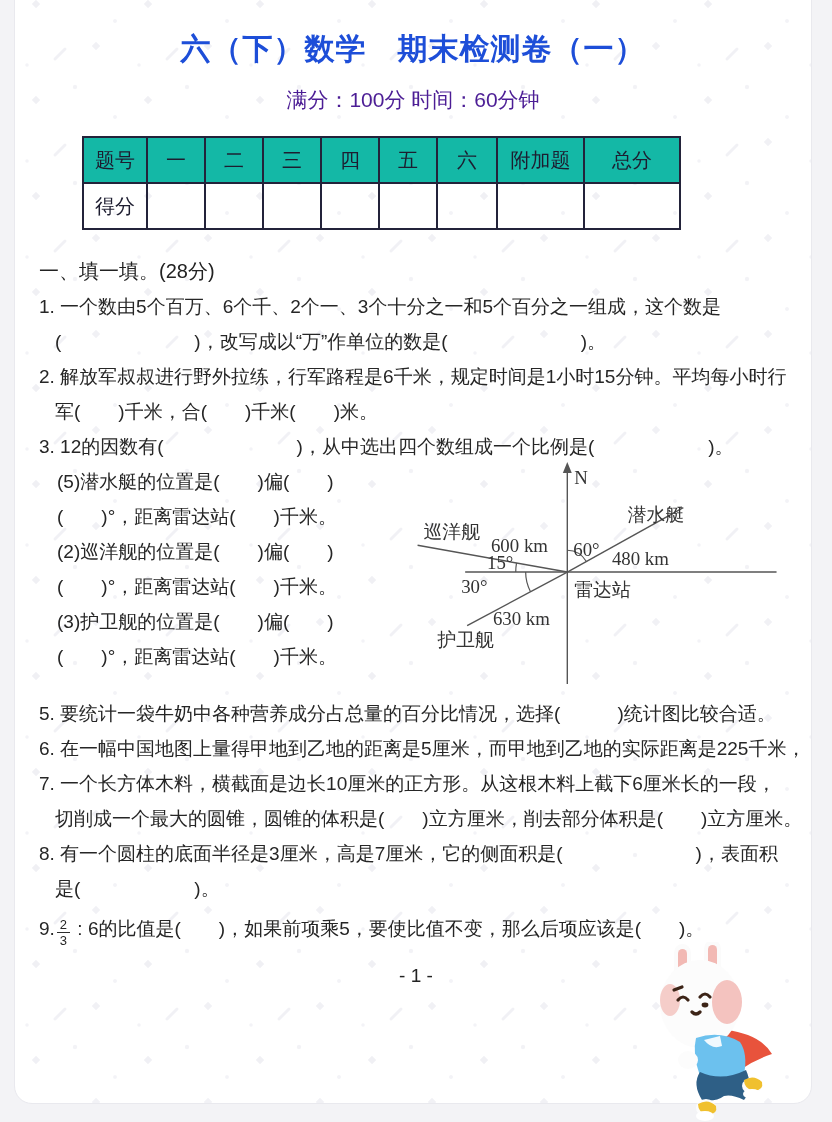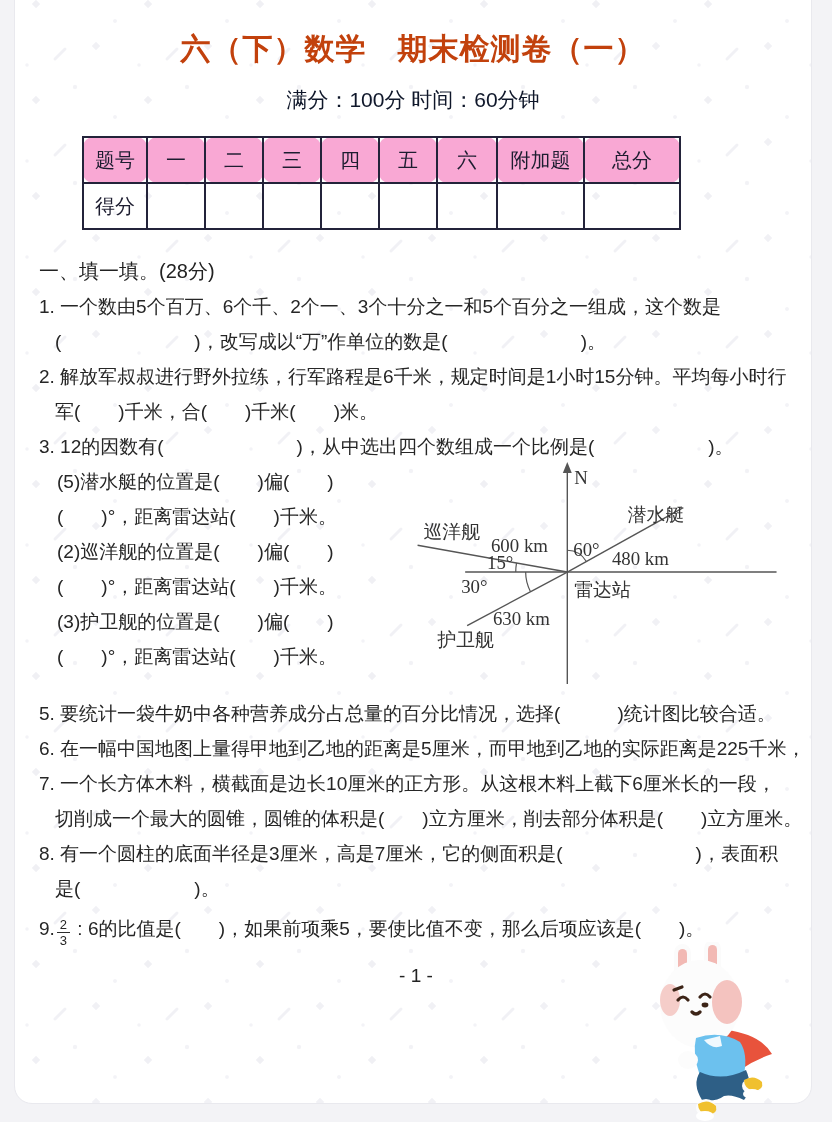--- a/index.html
+++ b/index.html
@@ -17,42 +17,42 @@
     background:#ffffff;
     border:1px solid #e9e9ee;
     border-radius:18px;
     overflow:hidden;
   }
   .bg-pattern { position:absolute; inset:0; opacity:.6; pointer-events:none; }
   .inner { position:relative; padding-top:48px; }
 
   .title {
     text-align:center;
-    font-size:30px; font-weight:bold; color:#c2410c;
+    font-size:30px; font-weight:bold; color:#1d4ed8;
     letter-spacing:1px;
   }
   .subtitle {
     text-align:center;
-    font-size:21px; color:#0f172a;
+    font-size:21px; color:#4c1d95;
     margin-top:16px;
   }
 
   table.score {
     border-collapse:collapse;
     margin:22px 0 0 67px;
     table-layout:fixed;
   }
   table.score td {
     border:2px solid #23233a;
     height:46px;
     text-align:center;
     font-size:20px;
     color:#1d1d30;
   }
-  table.score tr.head td { background:#f9a8d4;border-radius:10px; }
+  table.score tr.head td { background:#14b8a6; }
 
   .content {
     padding:24px 18px 0 24px;
     font-size:19px;
     color:#262626;
   }
   .ln { height:35px; line-height:35px; white-space:nowrap; }
   .ln.indent  { padding-left:16px; }
   .ln.indent2 { padding-left:18px; }
   .section-head { font-size:20px; color:#222; }

